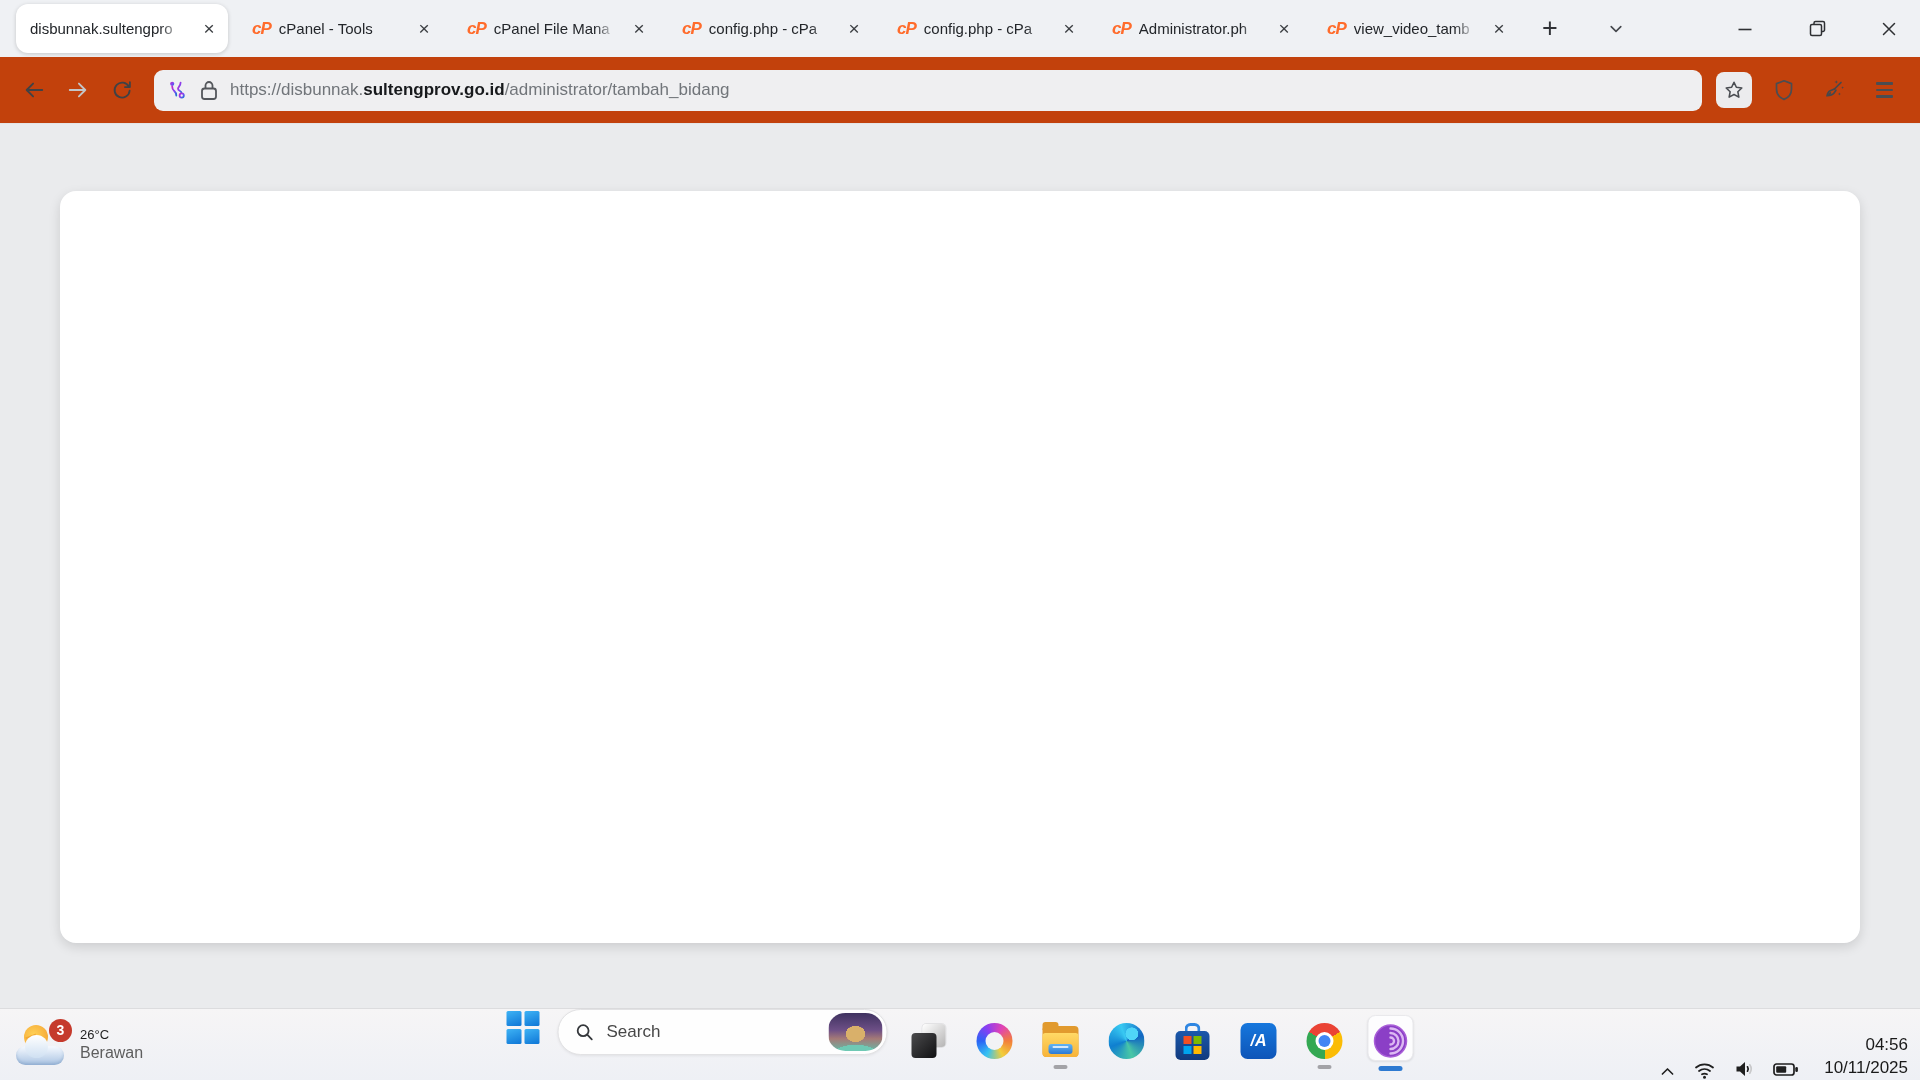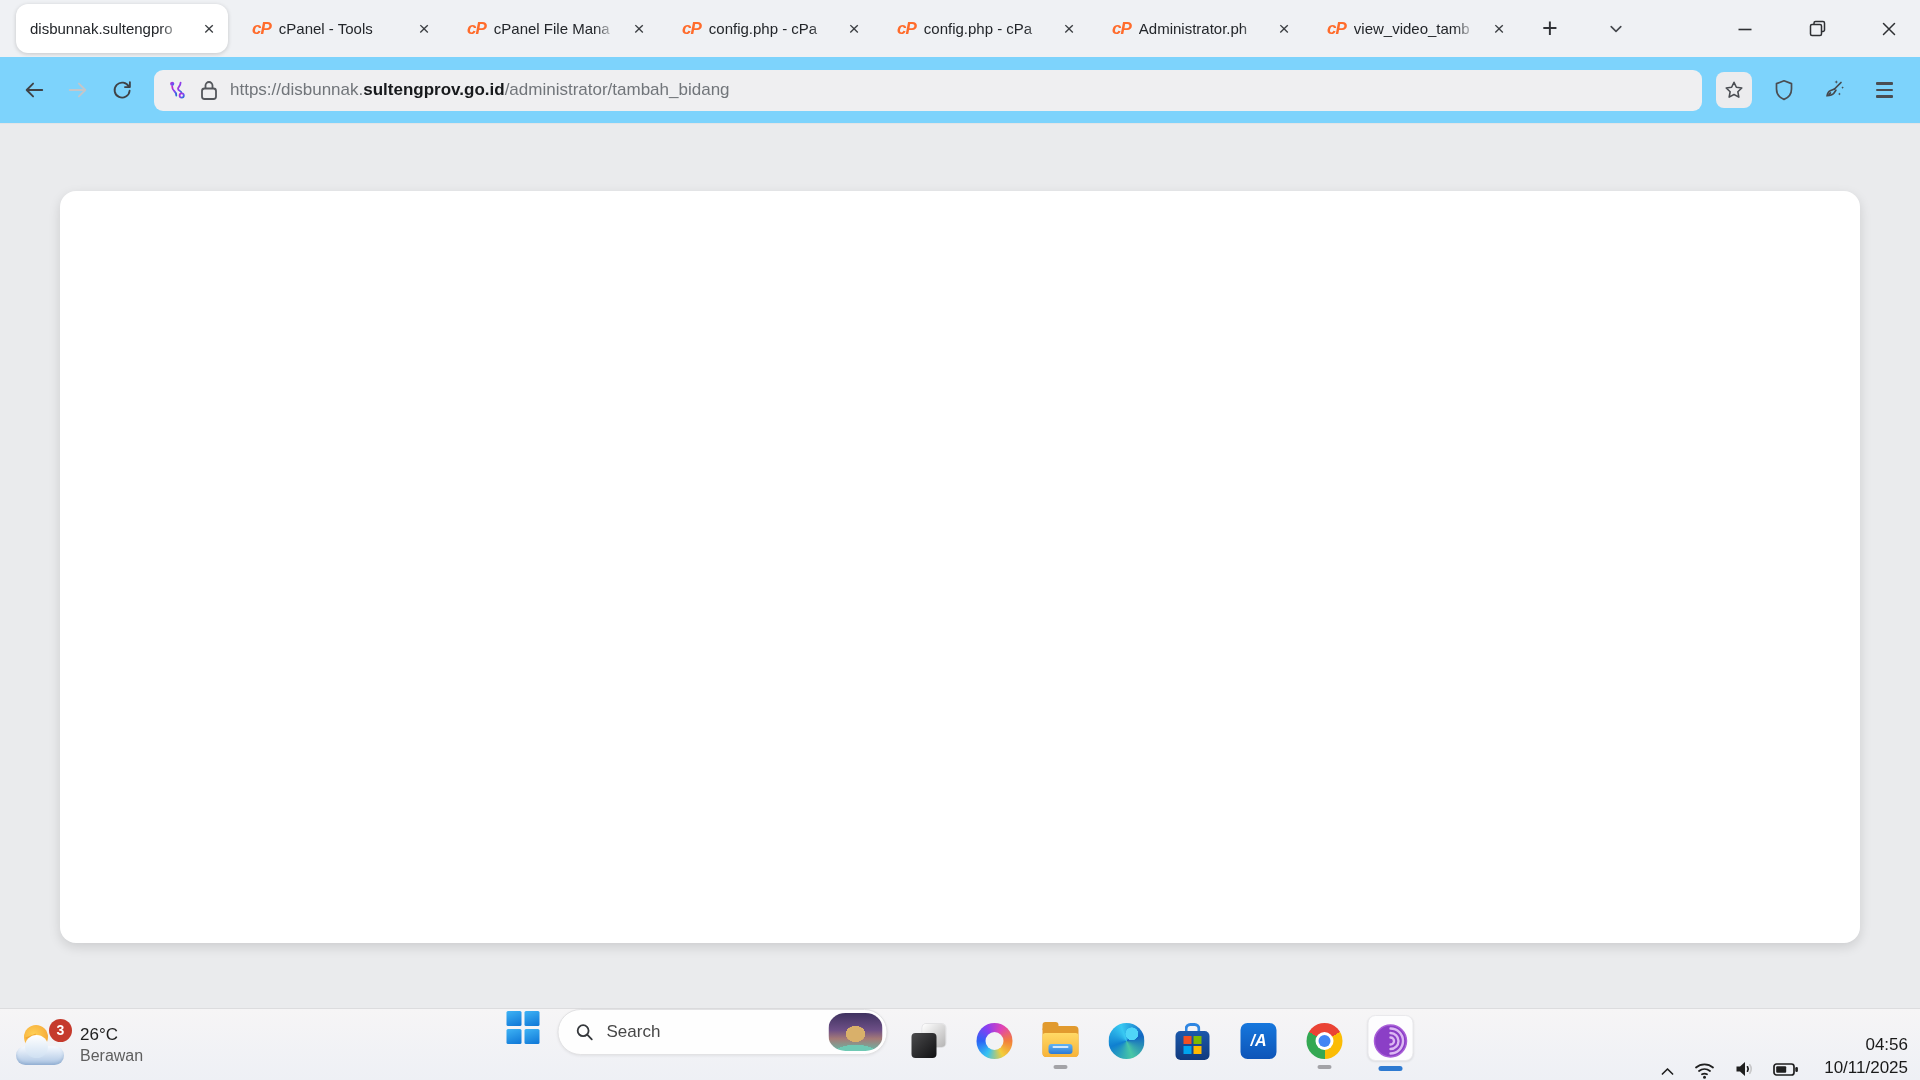--- a/index.html
+++ b/index.html
@@ -21,21 +21,21 @@
               letter-spacing:-1px; flex:0 0 auto; }
   .tab-close { width:26px; height:26px; border-radius:6px; display:flex; align-items:center;
                justify-content:center; font-size:19px; color:#3c3f43; flex:0 0 auto; }
   .newtab { width:36px; height:36px; margin-left:14px; display:flex; align-items:center;
             justify-content:center; font-size:27px; font-weight:300; color:#303236; border-radius:8px; }
   .tabs-chevron { width:36px; height:36px; margin-left:30px; display:flex; align-items:center; justify-content:center; }
   .win-controls { margin-left:auto; margin-right:10px; display:flex; gap:30px; }
   .win-btn { width:42px; height:40px; display:flex; align-items:center; justify-content:center; }
 
   
-  .navbar { position:absolute; top:57px; left:0; right:0; height:67px; background:#7dd3fc;
+  .navbar { position:absolute; top:57px; left:0; right:0; height:67px; background:#c2410c;
             display:flex; align-items:center; padding:0 12px; border-bottom:1px solid #e3e4e6; }
   .nav-btn { width:38px; height:38px; border-radius:8px; display:flex; align-items:center;
              justify-content:center; flex:0 0 auto; margin:0 3px; }
   .urlbar { flex:1; height:41px; margin:0 14px 0 10px; background:#efeff1; border-radius:9px;
             display:flex; align-items:center; padding:0 14px; gap:12px; min-width:0; }
   .url-text { font-size:17px; white-space:nowrap; overflow:hidden; color:#71757a; }
   .url-text .domain { color:#17191c; font-weight:600; }
   .nav-right { display:flex; align-items:center; gap:14px; margin-right:6px; }
   .nav-icon-btn { width:36px; height:36px; border-radius:8px; display:flex; align-items:center; justify-content:center; }
   .nav-icon-btn.boxed { background:#ececee; }
@@ -56,21 +56,21 @@
          background:radial-gradient(circle at 40% 40%, #ffd257, #f29b2e); }
   .sun::before { content:""; position:absolute; left:-5px; top:7px; border:6px solid transparent;
                  border-right:10px solid #f2a833; transform:rotate(10deg); }
   .cloud { position:absolute; left:0; bottom:3px; width:48px; height:19px; border-radius:11px;
            background:linear-gradient(180deg,#f6faff,#a9c3e2); box-shadow:inset 0 -2px 3px rgba(120,150,190,.45); }
   .cloud::before { content:""; position:absolute; left:9px; top:-11px; width:23px; height:23px;
                    border-radius:50%; background:linear-gradient(180deg,#ffffff,#cfe0f2); }
   .weather-badge { position:absolute; top:-3px; right:-4px; width:23px; height:23px; border-radius:50%;
                    background:#c53a2c; color:#fff; font-size:14px; font-weight:700;
                    display:flex; align-items:center; justify-content:center; }
-  .weather-text .temp { font-size:17px; color:#1f1f1f; }
+  .weather-text .temp { font-size:13px; color:#1f1f1f; }
   .weather-text .cond { font-size:16px; color:#5e5e5e; margin-top:2px; }
 
   .tb-center { position:absolute; left:50%; transform:translateX(-50%); top:0; bottom:0;
                display:flex; align-items:flex-start; gap:16px; }
   .start { width:37px; height:37px; padding:2px; display:grid; grid-template-columns:1fr 1fr;
            grid-template-rows:1fr 1fr; gap:3px; }
   .start span { background:linear-gradient(160deg,#3eb3f5,#0e76d6); border-radius:1.5px; }
   .search-pill { width:330px; height:46px; border-radius:23px; background:#fefefe;
                  border:1px solid #e2e2e4; box-shadow:0 1px 3px rgba(0,0,0,.07);
                  display:flex; align-items:center; padding-left:16px; gap:12px; }

